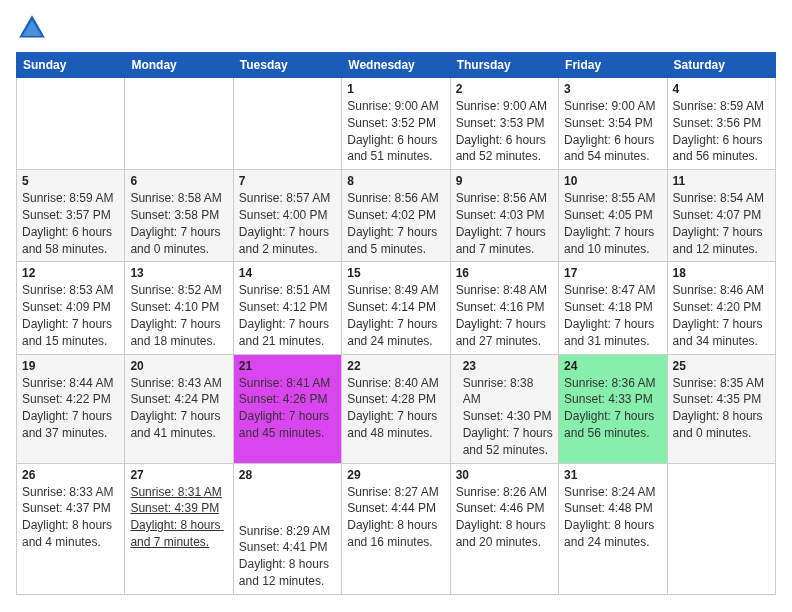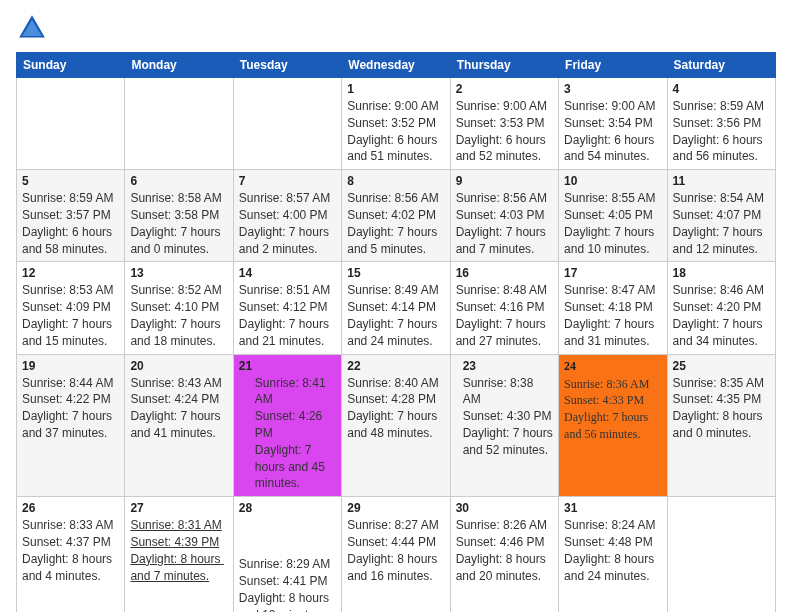--- a/index.html
+++ b/index.html
@@ -256,37 +256,37 @@
 Daylight: 7 hours and 37 minutes.</div>
           </td>
           <td style="background: rgb(245, 245, 245);">
             <span class="day-num">20</span>
             <div class="day-info" style="white-space: pre-wrap;">Sunrise: 8:43 AM
 Sunset: 4:24 PM
 Daylight: 7 hours and 41 minutes.</div>
           </td>
           <td style="background: #d946ef;">
             <span class="day-num">21</span>
-            <div class="day-info" style="white-space: pre-wrap; margin-left: 16px;">Sunrise: 8:41 AM
+            <div class="day-info" style="white-space: pre-wrap;">Sunrise: 8:41 AM
 Sunset: 4:26 PM
 Daylight: 7 hours and 45 minutes.</div>
           </td>
           <td style="background: rgb(245, 245, 245);">
             <span class="day-num">22</span>
             <div class="day-info" style="white-space: pre-wrap;">Sunrise: 8:40 AM
 Sunset: 4:28 PM
 Daylight: 7 hours and 48 minutes.</div>
           </td>
           <td style="background: rgb(245, 245, 245); padding-left: 12px;">
             <span class="day-num">23</span>
             <div class="day-info" style="white-space: pre-wrap;">Sunrise: 8:38 AM
 Sunset: 4:30 PM
 Daylight: 7 hours and 52 minutes.</div>
           </td>
-          <td style="background: #f97316; font-family: Liberation Serif, serif;">
+          <td style="background: #86efac;">
             <span class="day-num">24</span>
             <div class="day-info" style="white-space: pre-wrap;">Sunrise: 8:36 AM
 Sunset: 4:33 PM
 Daylight: 7 hours and 56 minutes.</div>
           </td>
           <td style="background: rgb(245, 245, 245);">
             <span class="day-num">25</span>
             <div class="day-info" style="white-space: pre-wrap;">Sunrise: 8:35 AM
 Sunset: 4:35 PM
 Daylight: 8 hours and 0 minutes.</div>

